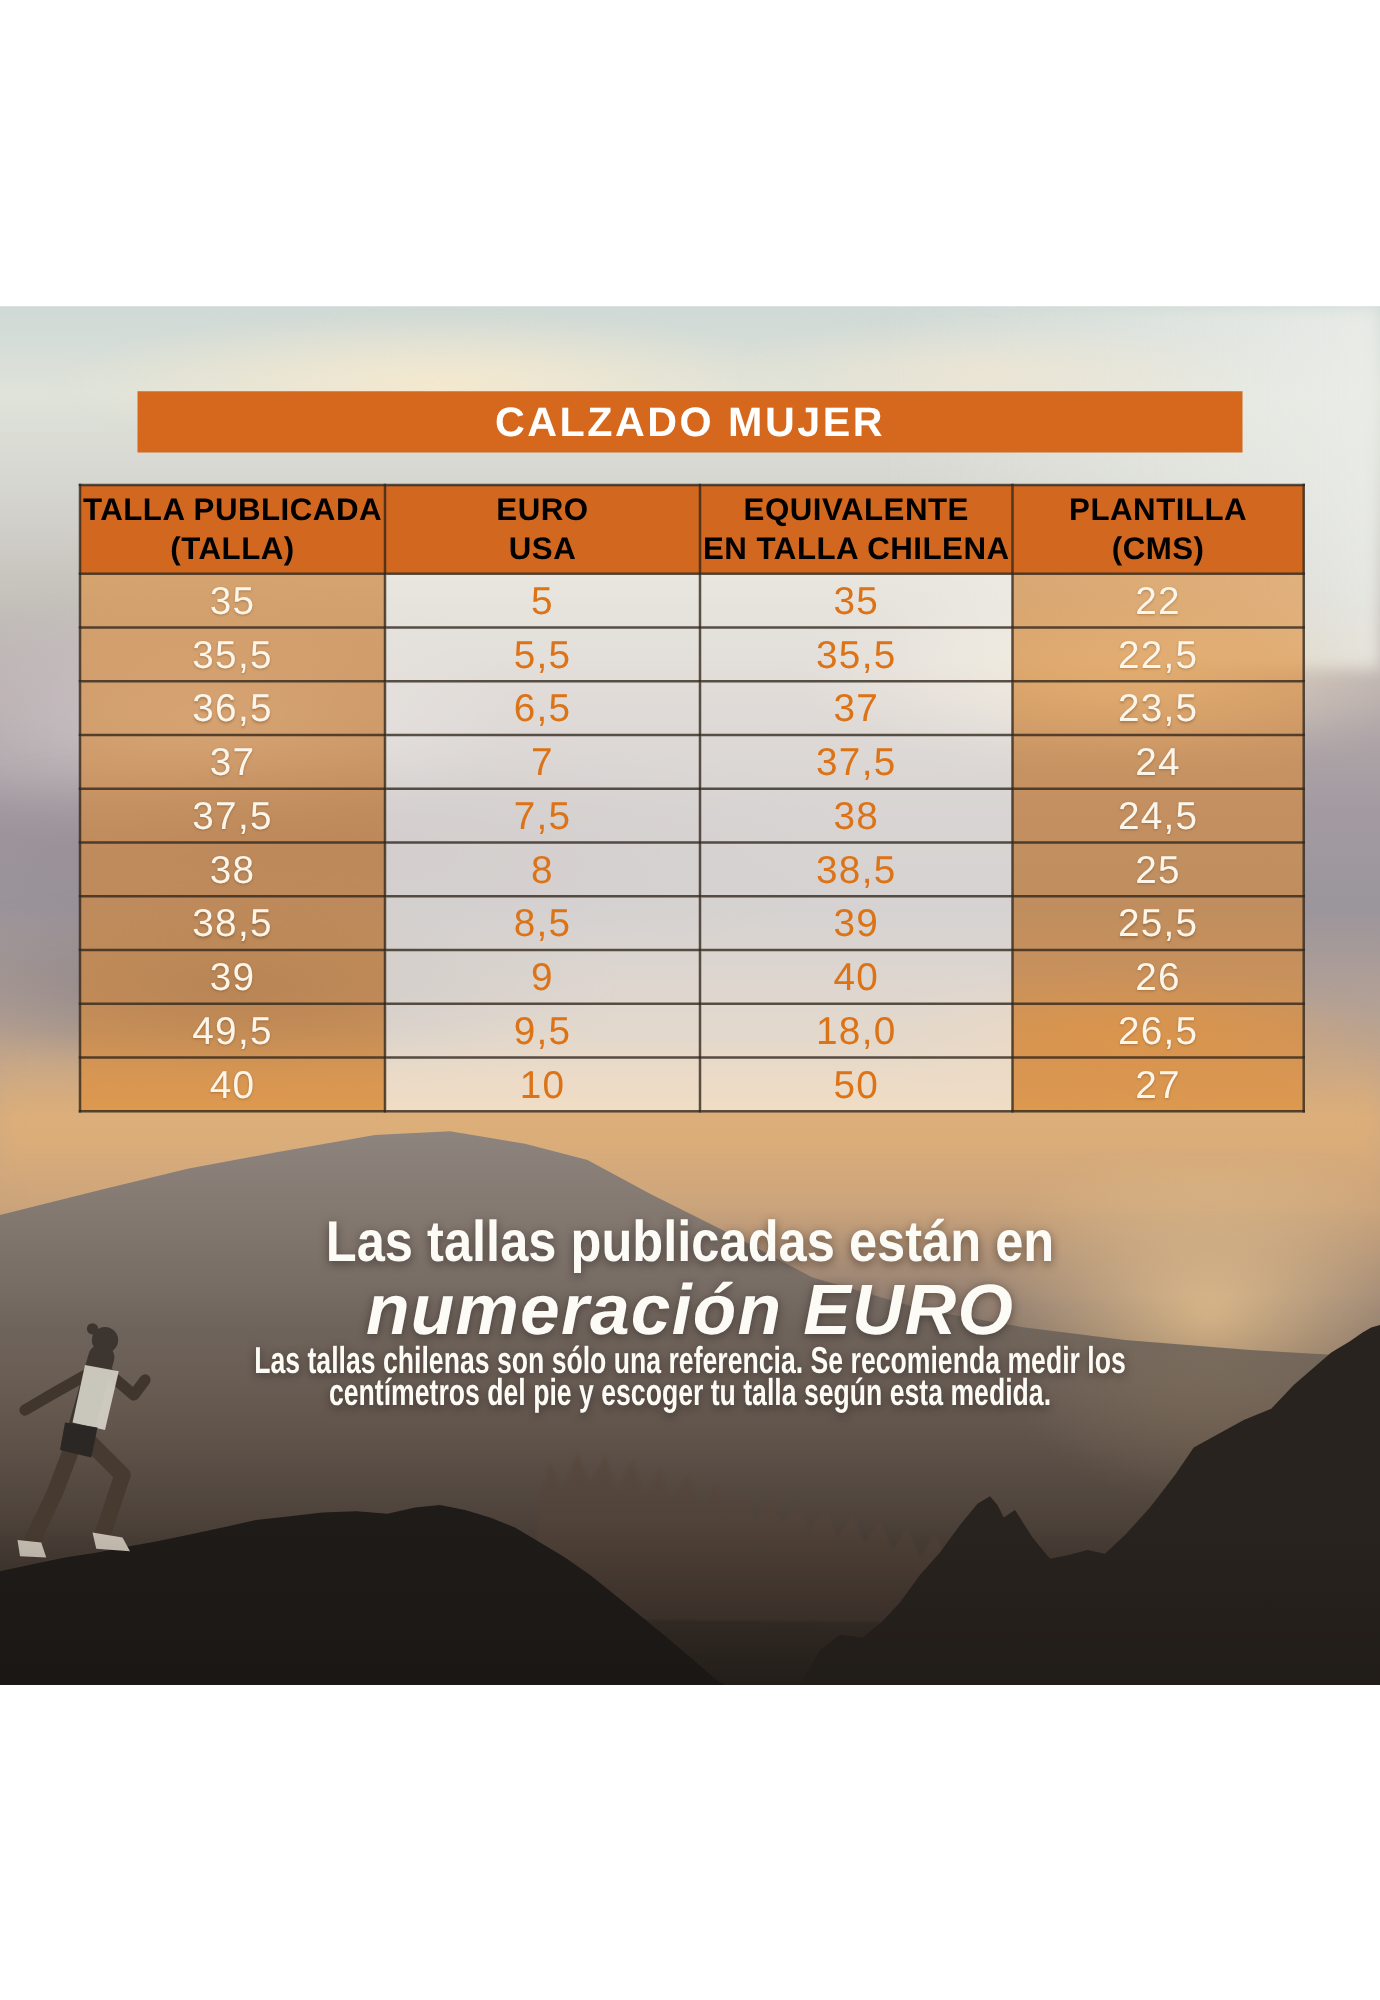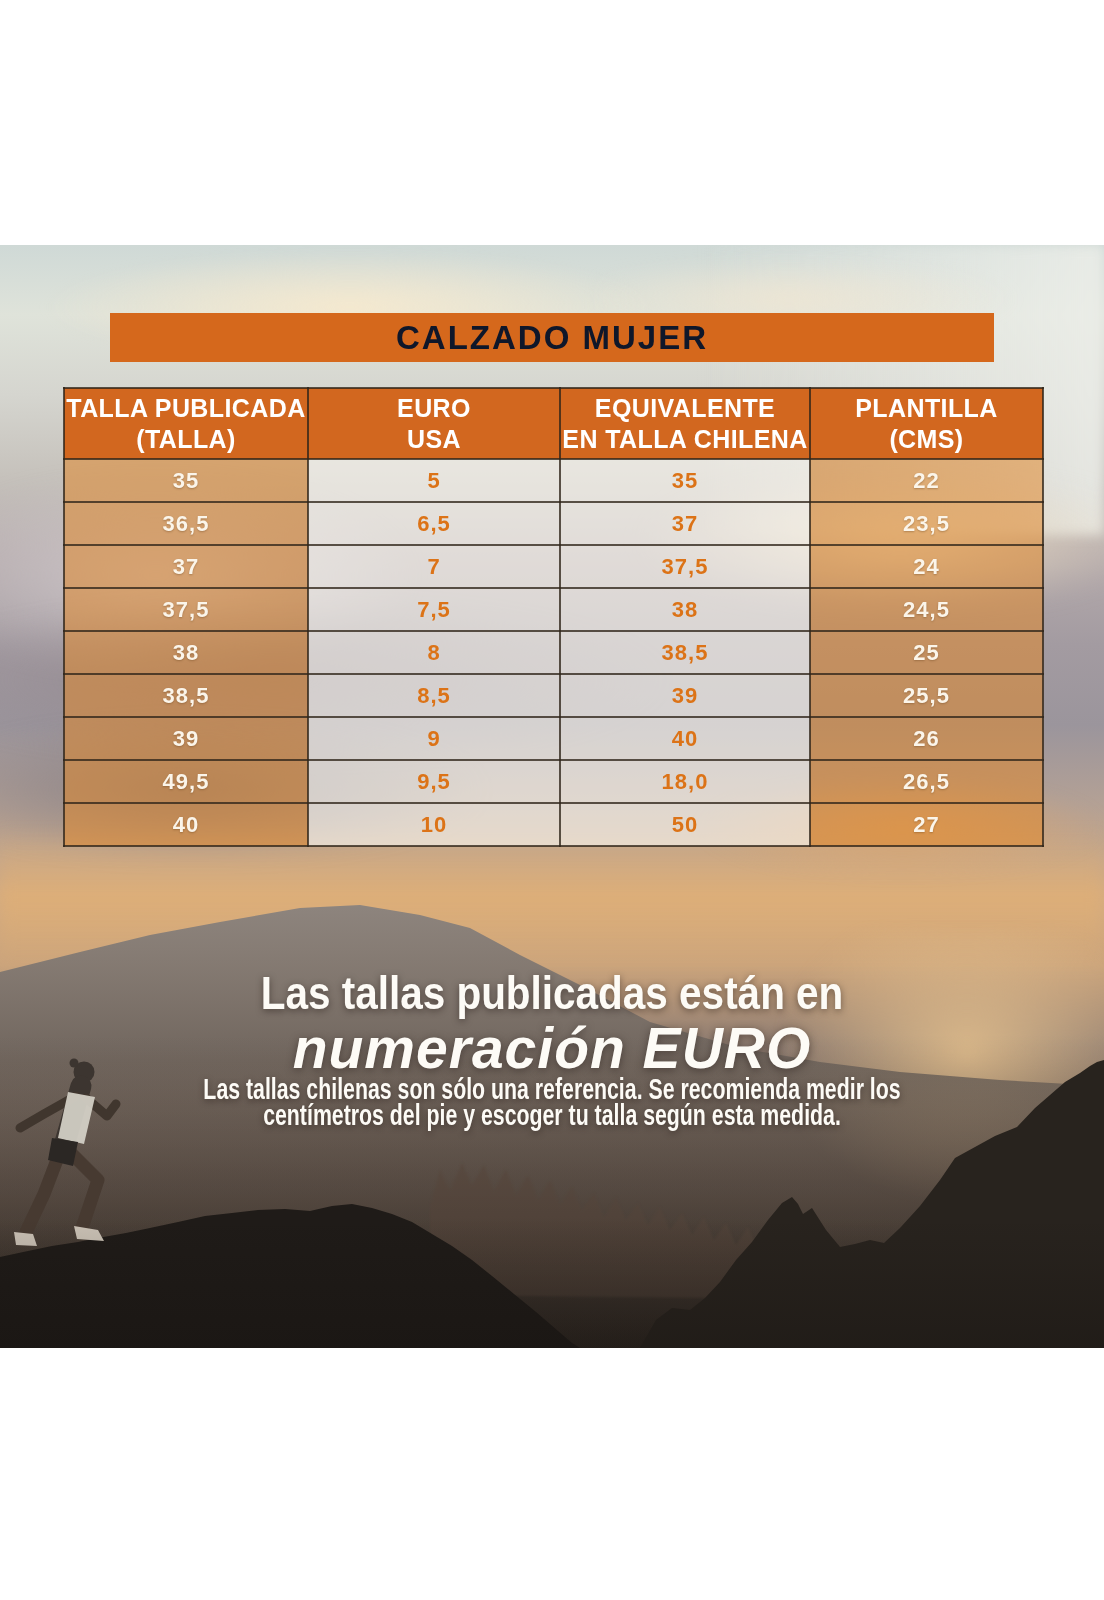--- a/index.html
+++ b/index.html
@@ -12,32 +12,32 @@
       #a39ba1 400px,#9b959c 480px,#b4a195 560px,#d3ab81 650px,#cba47c 720px,
       #8f7d72 800px,#6e6057 900px,#4a4038 1000px,#2c2622 1103px);}
   .cloud{position:absolute;pointer-events:none;}
   .photo svg.ridges{position:absolute;left:0;top:0;}
   .runner{position:absolute;left:10px;top:807px;}
   .vignette{position:absolute;left:0;bottom:0;width:1104px;height:130px;
     background:linear-gradient(to bottom,rgba(20,16,13,0),rgba(20,16,13,.35));}
   
   .banner{position:absolute;left:110px;top:313px;width:884px;height:49px;background:#d5681c;
     display:flex;align-items:center;justify-content:center;}
-  .banner span{color:#0f172a;font-size:33px;font-weight:bold;letter-spacing:2px;}
+  .banner span{color:#ffffff;font-size:33px;font-weight:bold;letter-spacing:2px;}
   
   table.sizes{position:absolute;left:63px;top:387px;width:979px;border-collapse:collapse;
     table-layout:fixed;}
   table.sizes col.c1{width:244px}table.sizes col.c2{width:252px}
   table.sizes col.c3{width:250px}table.sizes col.c4{width:233px}
   table.sizes th,table.sizes td{border:2px solid rgba(48,37,26,.78);text-align:center;
     vertical-align:middle;padding:0;}
-  table.sizes th{height:69px;background:#d2671f;color:#ffffff;font-size:25px;font-weight:bold;
+  table.sizes th{height:69px;background:#d2671f;color:#000000;font-size:25px;font-weight:bold;
     letter-spacing:.4px;line-height:1.22;}
   table.sizes th span{display:block;}
-  table.sizes td{height:41px;font-size:22px;font-weight:bold;letter-spacing:1px;}
+  table.sizes td{height:41px;font-size:31px;font-weight:normal;letter-spacing:1px;}
   td.warm{background:rgba(224,134,42,.54);color:#fbf5ea;text-shadow:0 1px 2px rgba(90,55,20,.35);}
   td.light{background:rgba(253,251,245,.60);color:#dc7317;}
   
   .headline1,.headline2,.note{position:absolute;left:0;width:1104px;text-align:center;
     color:#fdfbf6;font-weight:bold;text-shadow:0 2px 8px rgba(40,30,25,.55);}
   .headline1{top:970px;font-size:46px;line-height:1;transform:scaleX(.88);}
   .headline2{top:1020px;font-size:57px;line-height:1;font-style:italic;letter-spacing:1px;}
   .note{top:1076px;font-size:30px;line-height:26px;transform:scaleX(.71);}
 </style>
 </head>
@@ -132,20 +132,26 @@
       </tr>
     </thead>
     <tbody>
       <tr>
           <td class="warm">35</td>
           <td class="light">5</td>
           <td class="light">35</td>
           <td class="warm">22</td>
         </tr>
       <tr>
+          <td class="warm">35,5</td>
+          <td class="light">5,5</td>
+          <td class="light">35,5</td>
+          <td class="warm">22,5</td>
+        </tr>
+      <tr>
           <td class="warm">36,5</td>
           <td class="light">6,5</td>
           <td class="light">37</td>
           <td class="warm">23,5</td>
         </tr>
       <tr>
           <td class="warm">37</td>
           <td class="light">7</td>
           <td class="light">37,5</td>
           <td class="warm">24</td>

